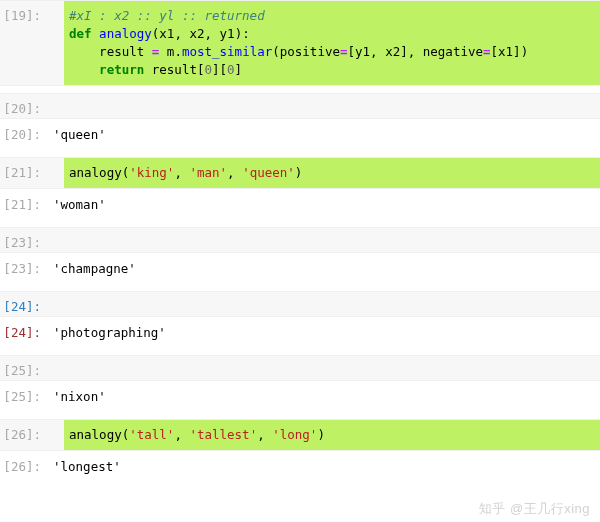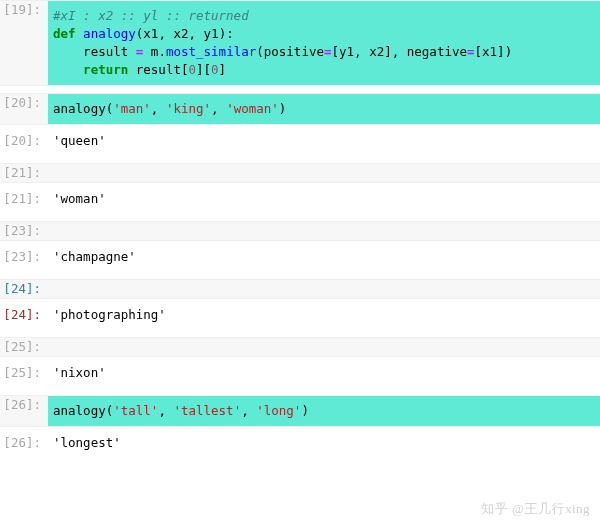--- a/index.html
+++ b/index.html
@@ -54,28 +54,29 @@
     flex: 1 1 auto;
     padding: 6px 4px 6px 5px;
     font-family: "DejaVu Sans Mono", "Liberation Mono", monospace;
     font-size: 12.5px;
     line-height: 18px;
     white-space: pre;
     color: #000000;
     overflow: hidden;
   }
   .cell.input .source {
-    background: #5eead4;
+    background: #bef264;
+    margin-left: 16px;
   }
   .cell.output .source {
     background: transparent;
     color: #000000;
     padding: 6px 4px 6px 5px;
   }
-  .cell.input .prompt  { }
+  .cell.input .prompt  { padding-top: 6px; }
   .cell.output .prompt { padding-top: 6px; }
 
   
   .tok-c  { color: #408080; font-style: italic; }          
   .tok-k  { color: #008000; font-weight: bold; text-align: center; }           
   .tok-nf { color: #0000ff; }                              
   .tok-n  { color: #000000; }                              
   .tok-s  { color: #ba2121; }                              
   .tok-o  { color: #aa22ff; font-weight: bold; }           
   .tok-p  { color: #000000; }                              
@@ -84,51 +85,51 @@
 
   .spacer {
     width: 600px;
     background: #ffffff;
   }
 
   #watermark {
     position: absolute;
     right: 10px;
     bottom: 4px;
-    font-family: Liberation Serif, serif;
+    font-family: Liberation Sans, sans-serif;
     font-size: 13px;
     color: #d2d2d2;
     letter-spacing: 0.5px;
     white-space: nowrap;
     -moz-user-select: none;
     user-select: none;
   }
 </style>
 </head>
 <body>
 
 <div id="notebook">
   <div id="cells-root">
       <div class="cell input">
         <div class="prompt">[19]:</div>
         <div class="source"><div class="code-line"><span class="tok-c">#xI : x2 :: yl :: returned</span></div><div class="code-line"><span class="tok-k">def</span><span class="tok-p"> </span><span class="tok-nf">analogy</span><span class="tok-p">(</span><span class="tok-n">x1</span><span class="tok-p">, </span><span class="tok-n">x2</span><span class="tok-p">, </span><span class="tok-n">y1</span><span class="tok-p">):</span></div><div class="code-line"><span class="tok-n">    result </span><span class="tok-o">=</span><span class="tok-n"> m</span><span class="tok-p">.</span><span class="tok-nf">most_similar</span><span class="tok-p">(</span><span class="tok-na">positive</span><span class="tok-o">=</span><span class="tok-p">[y1, x2], </span><span class="tok-na">negative</span><span class="tok-o">=</span><span class="tok-p">[x1])</span></div><div class="code-line"><span class="tok-p">    </span><span class="tok-k">return</span><span class="tok-n"> result</span><span class="tok-p">[</span><span class="tok-mi">0</span><span class="tok-p">][</span><span class="tok-mi">0</span><span class="tok-p">]</span></div></div>
       </div>
       <div class="spacer" style="height: 7px;"></div>
       <div class="cell input">
         <div class="prompt">[20]:</div>
-        <div class="source"><div class="code-line"><span class="tok-n">analogy</span><span class="tok-p">(</span><span class="tok-s">'man'</span><span class="tok-p">, </span><span class="tok-s">'king'</span><span class="tok-p">, </span><span class="tok-s">'woman'</span><span class="tok-p">)</span></div></div>
       </div>
       <div class="spacer" style="height: 1px;"></div>
       <div class="cell output">
         <div class="prompt">[20]:</div>
         <div class="source"><div class="code-line"><span class="tok-p">'queen'</span></div></div>
       </div>
       <div class="spacer" style="height: 7px;"></div>
       <div class="cell input">
         <div class="prompt">[21]:</div>
+        <div class="source"><div class="code-line"><span class="tok-n">analogy</span><span class="tok-p">(</span><span class="tok-s">'king'</span><span class="tok-p">, </span><span class="tok-s">'man'</span><span class="tok-p">, </span><span class="tok-s">'queen'</span><span class="tok-p">)</span></div></div>
       </div>
       <div class="spacer" style="height: 1px;"></div>
       <div class="cell output">
         <div class="prompt">[21]:</div>
         <div class="source"><div class="code-line"><span class="tok-p">'woman'</span></div></div>
       </div>
       <div class="spacer" style="height: 7px;"></div>
       <div class="cell input">
         <div class="prompt">[23]:</div>
       </div>

